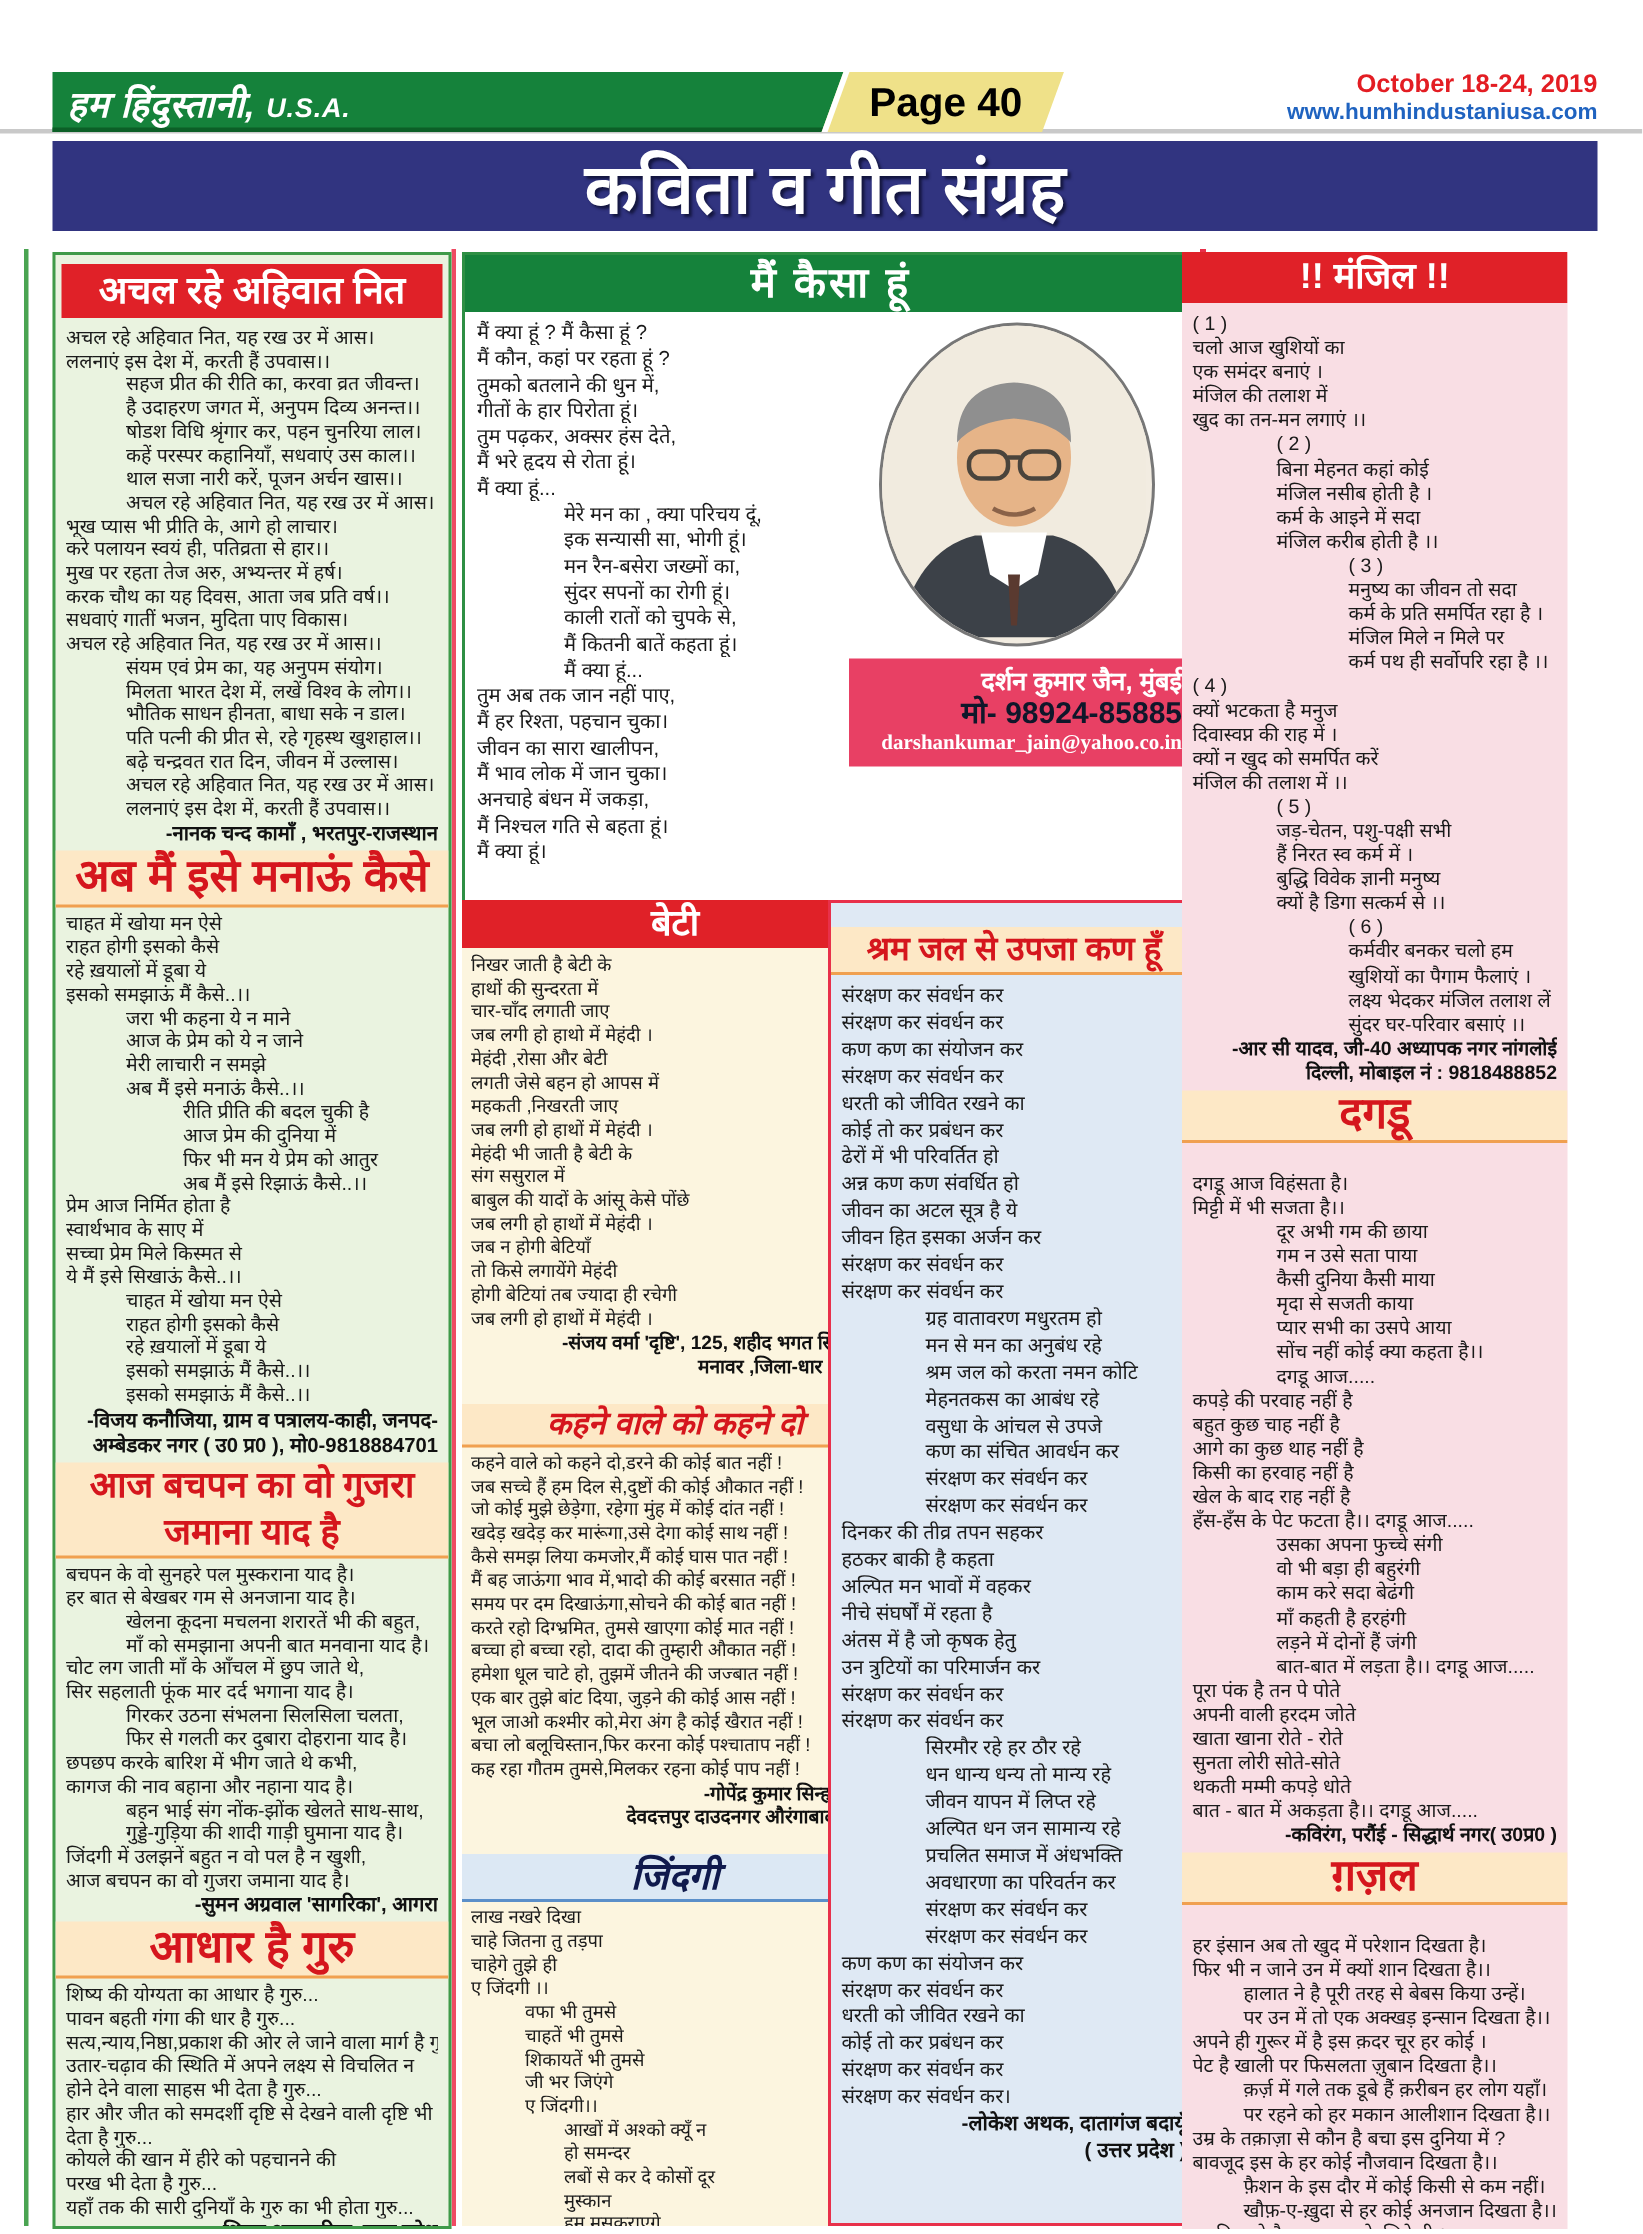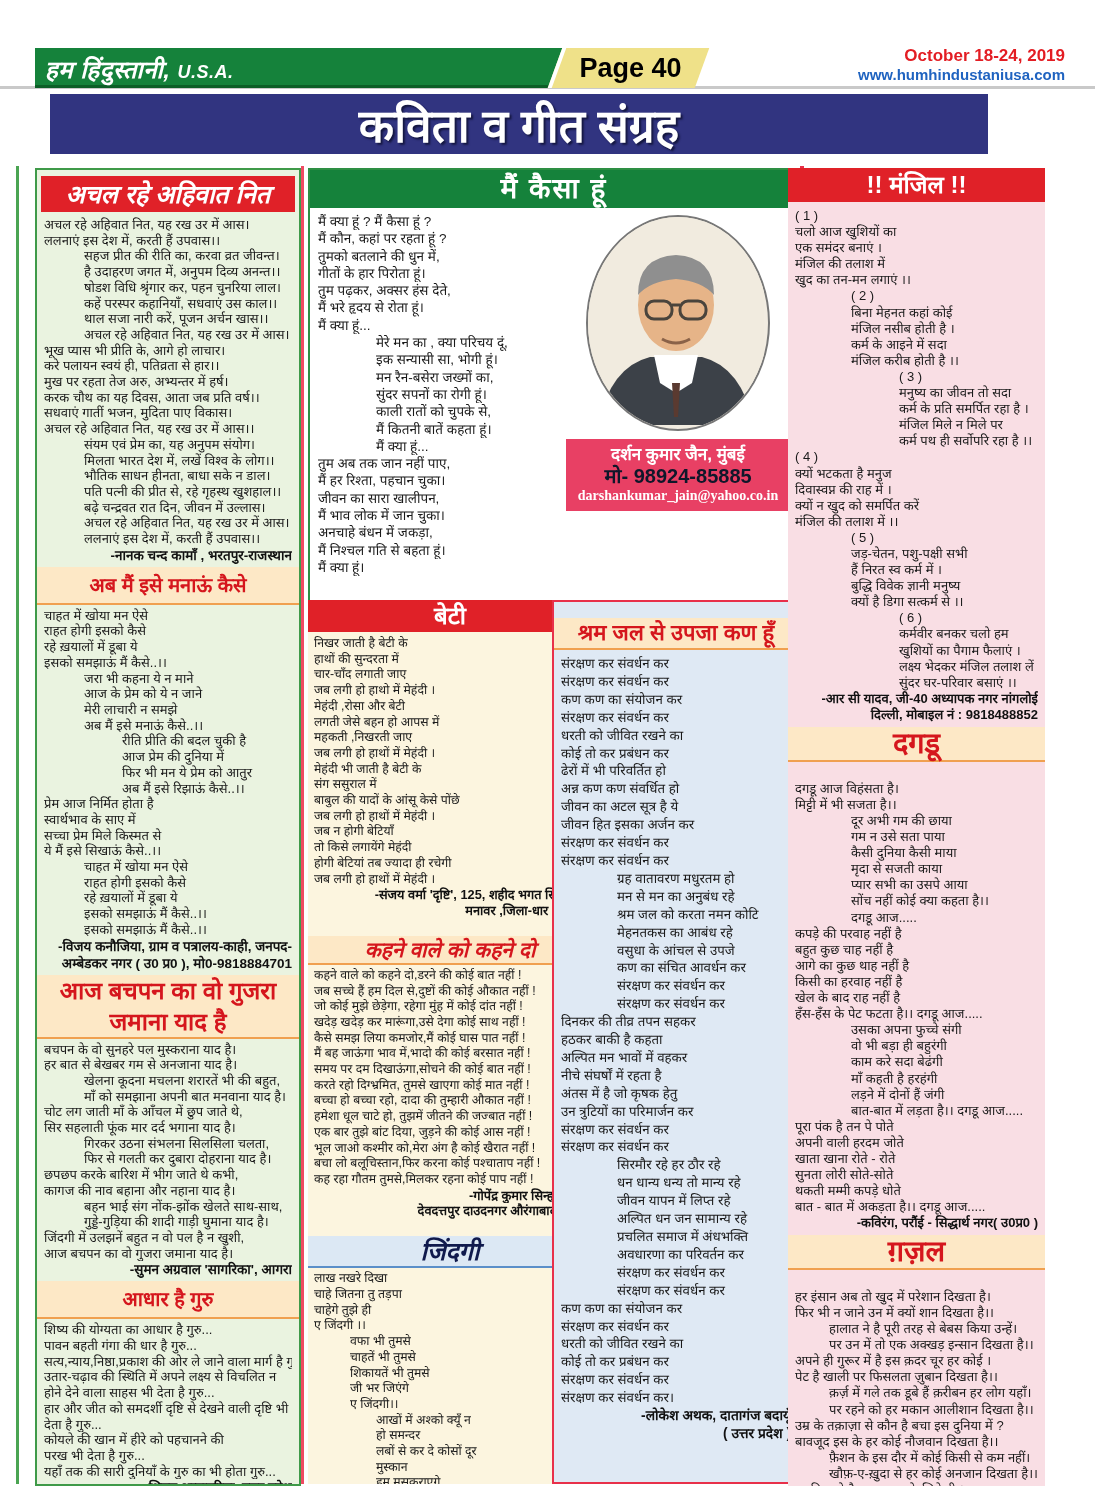--- a/index.html
+++ b/index.html
@@ -12,58 +12,58 @@
             font-size:24px;letter-spacing:0.5px;}
   .masthead-usa{font-size:18px;}
   .page-tab{position:absolute;left:520px;top:0px;width:143px;height:40px;background:#efe189;
             transform:skewX(-20deg);border-left:4px solid #ffffff;}
   .page-tab-inner{transform:skewX(20deg);display:block;text-align:center;font-weight:bold;
             font-size:27px;color:#000;line-height:40px;}
   .header-right{position:absolute;right:30px;top:46px;text-align:right;line-height:19px;}
   .hdr-date{color:#e31d23;font-weight:bold;font-size:17px;}
   .hdr-url{color:#1f63c0;font-weight:bold;font-size:15px;}
   .header-rule{position:absolute;left:0;top:86px;width:1095px;height:3px;background:#c9c9c9;}
-  .main-banner{position:absolute;left:50px;top:94px;width:938px;height:60px;background:#313480;
+  .main-banner{position:absolute;left:35px;top:94px;width:1030px;height:60px;background:#313480;
             display:flex;align-items:center;justify-content:center;}
   .main-banner span{color:#ffffff;font-weight:bold;font-size:46px;text-shadow:2px 2px 2px #14163f;}
   
   .vline{position:absolute;top:166px;height:1318px;}
   .vline.green-left{left:16px;width:3px;background:#4aa452;}
   .vline.red-a{left:301px;width:3px;background:#ef4a63;}
   .vline.red-b{left:800px;width:4px;background:#e8304a;}
   
   .ln{white-space:nowrap;overflow:hidden;color:#1a1a1a;}
   .ind1{padding-left:40px;}
   .ind2{padding-left:78px;}
   .author-ln{font-weight:bold;color:#111;text-align:right;white-space:nowrap;overflow:hidden;}
   
   .banner-red{background:#e02128;color:#fff;text-align:center;font-weight:bold;}
   .band-title{background:#fde8c6;border-bottom:2px solid #f0a050;color:#d5161d;
               text-align:center;font-weight:bold;}
   
   .col1{position:absolute;left:35px;top:168px;width:266px;height:1318px;background:#eaf3e0;
         border:2px solid #3f9a49;box-sizing:border-box;overflow:hidden;padding:0 7px;}
-  .col1 .banner-red{margin:6px -3px 5px -3px;font-size:25px;line-height:36px;font-style:italic;}
+  .col1 .banner-red{margin:6px -3px 5px -3px;font-size:25px;line-height:36px;}
   .col1 .ln{font-size:13px;line-height:15.7px;}
   .col1 .author-ln{font-size:13.5px;line-height:17px;}
   .col1 .band-title{font-size:24px;line-height:31px;margin:3px -7px 3px -7px;}
-  .col1 .band-title.big{font-size:20px;line-height:36px;}
+  .col1 .band-title.big{font-size:30px;line-height:36px;}
   
   .midtop{position:absolute;left:308px;top:168px;width:492px;height:514px;background:#ffffff;
           border:2px solid #2e8f44;box-sizing:border-box;overflow:hidden;}
   .midtop .banner-green{background:#15823b;color:#fff;font-weight:bold;text-align:center;
           font-size:28px;line-height:38px;letter-spacing:2px;}
   .midtop-body{display:flex;padding:5px 6px 0 8px;}
   .midtop-text{flex:1;}
   .midtop .ln{font-size:13.5px;line-height:17.3px;}
   .midtop .ind1{padding-left:58px;}
   .photo-area{width:228px;display:flex;flex-direction:column;align-items:center;}
   .photo-oval{width:180px;height:212px;border-radius:50%;overflow:hidden;border:2px solid #777;
           background:#f2ece1;margin-top:2px;}
-  .caption-box{margin-top:8px;width:224px;background:#e84064;text-align:center;
+  .caption-box{margin-top:8px;width:224px;background:#e84064;text-align:right;
           padding:5px 2px 6px 2px;box-sizing:border-box;}
   .cap-name{color:#ffffff;font-weight:bold;font-size:17px;line-height:22px;}
   .cap-phone{color:#0f172a;font-weight:bold;font-size:20px;line-height:20px;}
   .cap-email{color:#ffffff;font-weight:bold;font-size:14px;line-height:19px;
           font-family:"Liberation Serif","DejaVu Serif",serif;}
   
   .subcolA{position:absolute;left:308px;top:600px;width:284px;height:884px;background:#fcf5df;
           box-sizing:border-box;overflow:hidden;padding:0 6px;}
   .subcolA .banner-red{margin:0 -6px 4px -6px;font-size:24px;line-height:32px;}
   .subcolA .ln{font-size:12.3px;line-height:15.7px;}

